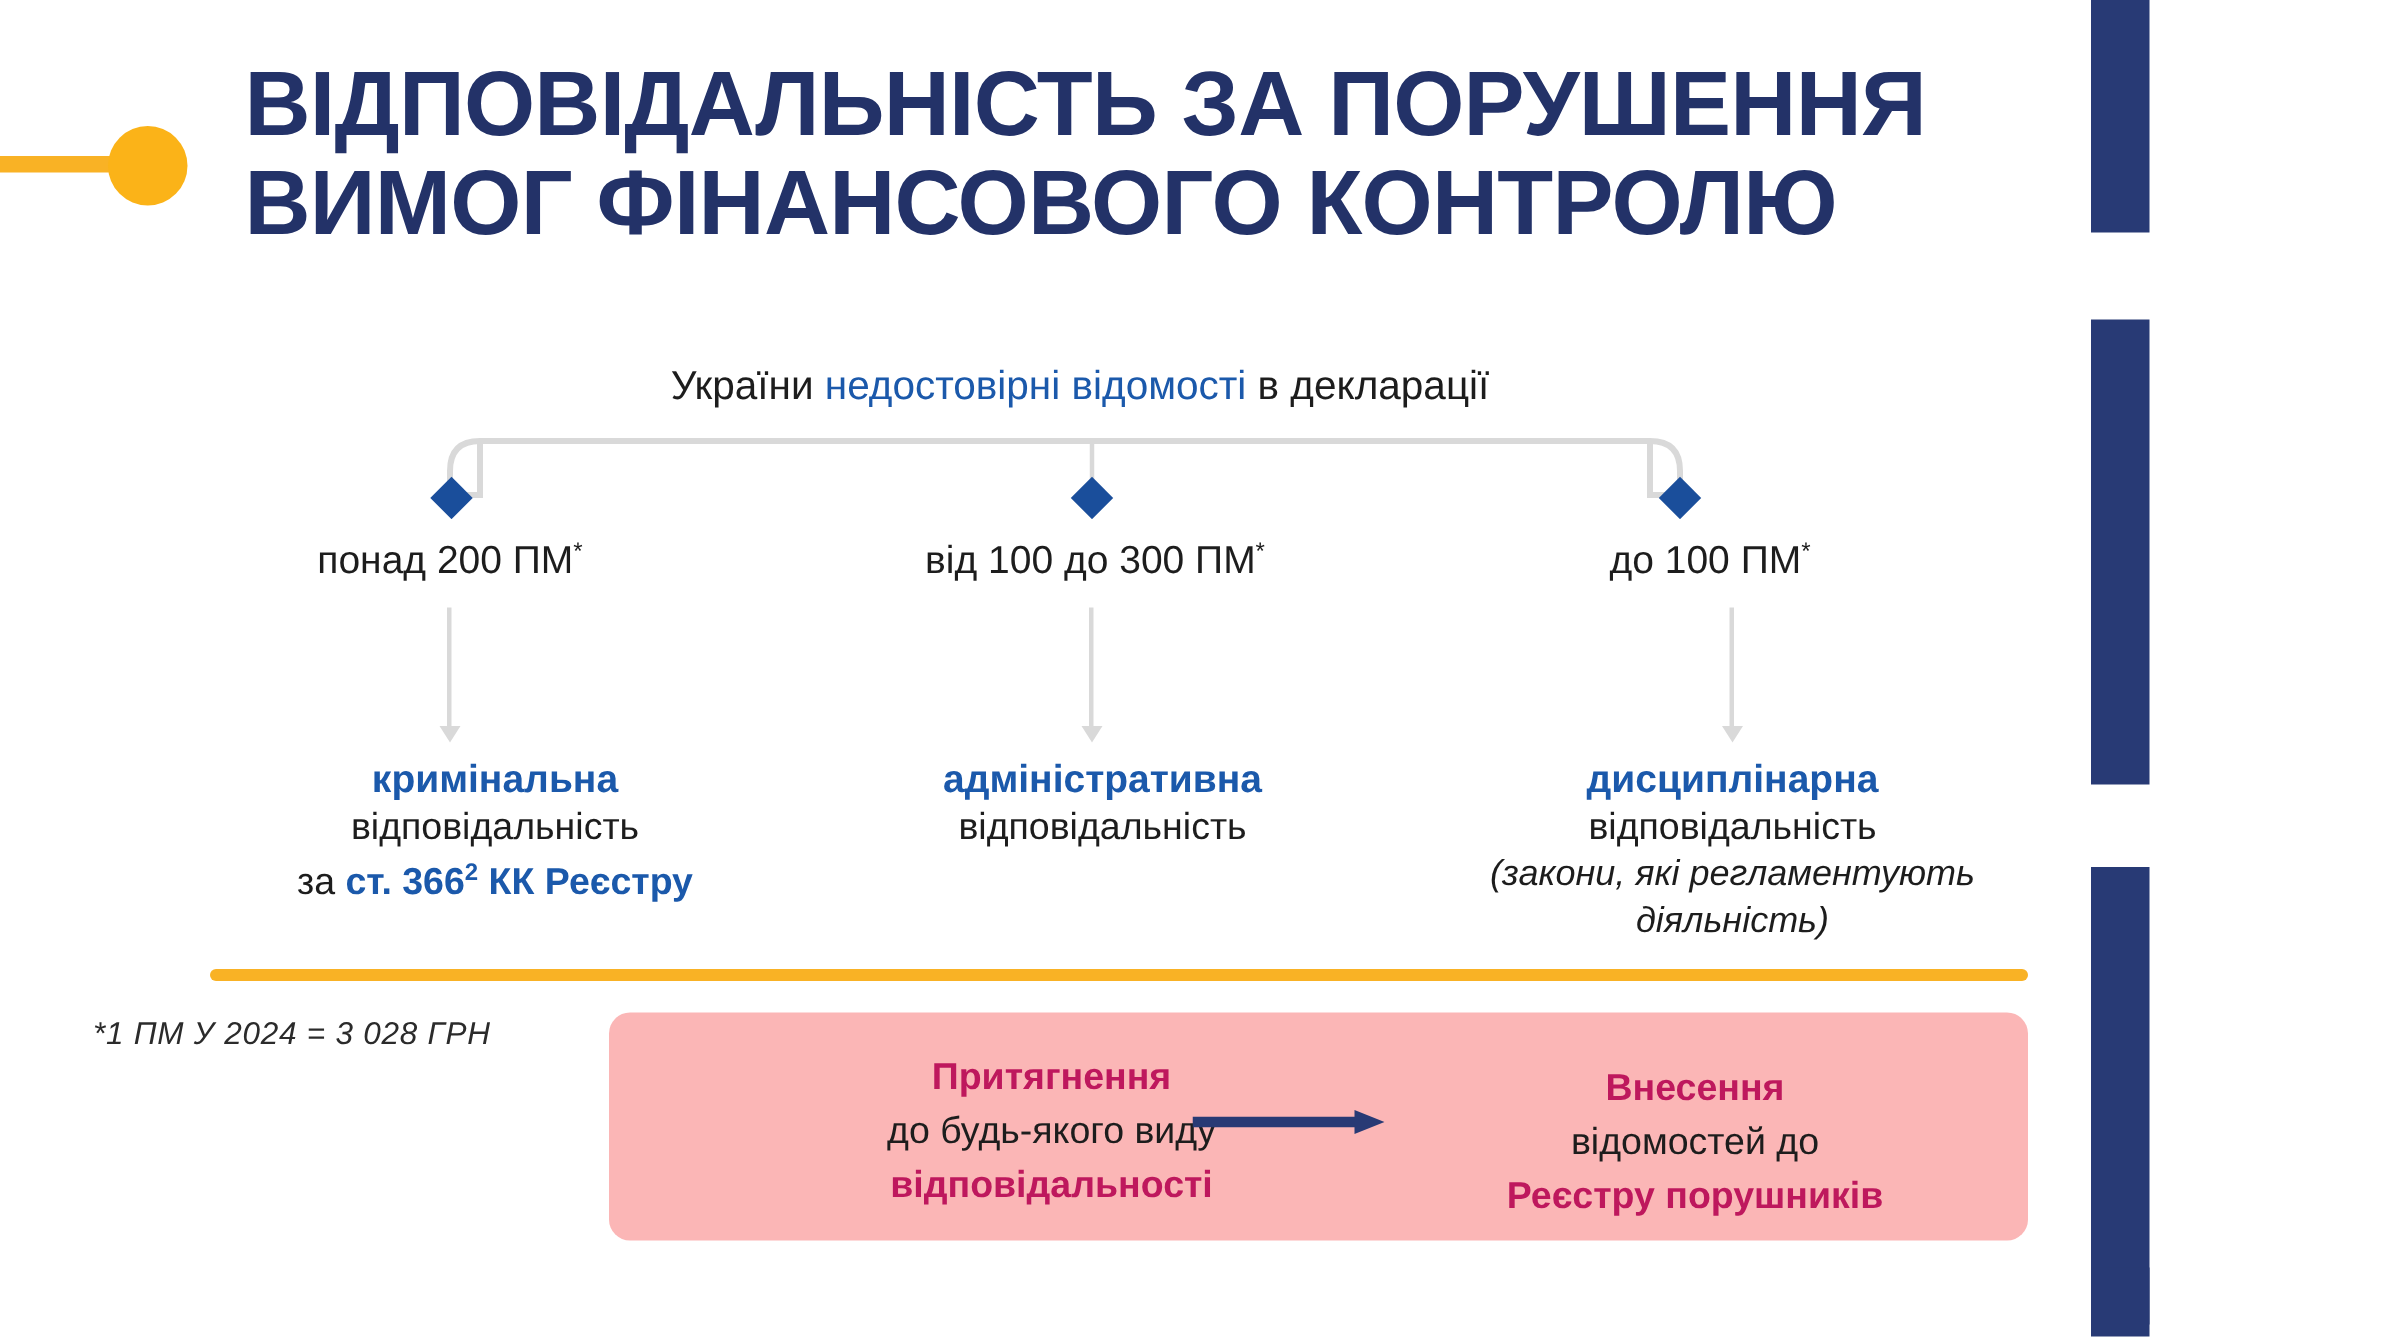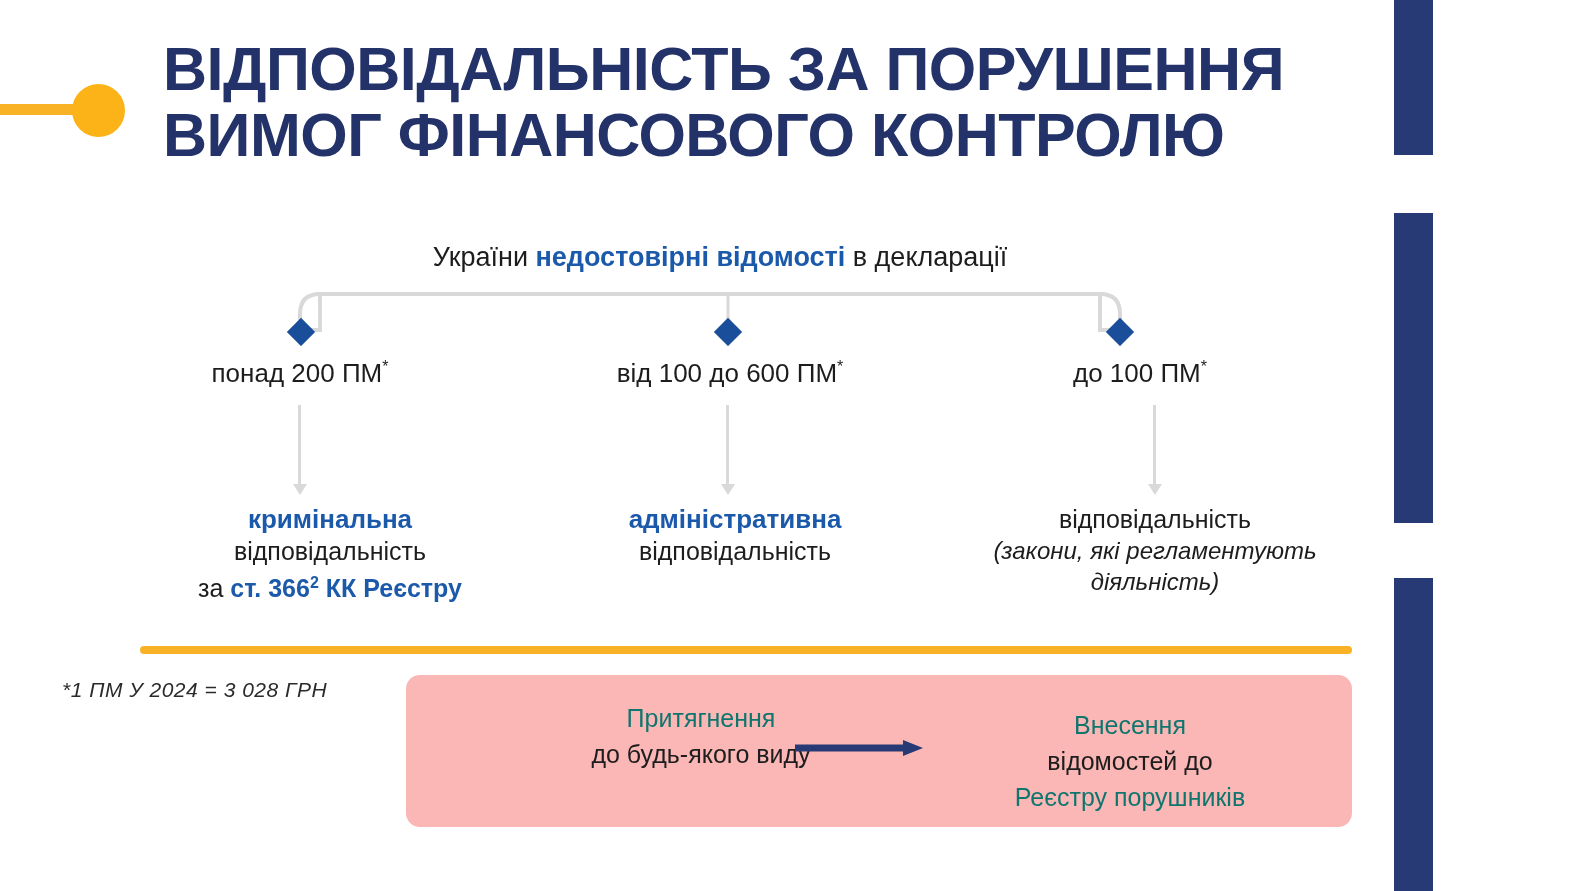--- a/index.html
+++ b/index.html
@@ -32,21 +32,21 @@
     color:#233268; letter-spacing:-0.5px;
     font-family:"Liberation Sans", sans-serif;
   }
   .title .l2 { display:block; }
 
   
   .subtitle {
     position:absolute; left:160px; top:240px; width:1120px;
     text-align:center; font-size:27px; color:#1d1d1d; line-height:34px;
   }
-  .subtitle b { color:#1B59AB; font-weight:bold; }
+  .subtitle b { color:#1B59AB; font-weight:normal; }
 
   
   .bracket { position:absolute; left:160px; top:286px; width:1100px; height:60px; }
 
   
   .tier-label {
     position:absolute; top:358px; text-align:center;
     font-size:26px; color:#1d1d1d; white-space:nowrap;
   }
   .tier-label sup { font-size:16px; vertical-align:super; }
@@ -90,21 +90,21 @@
 
   
   .callout {
     position:absolute; left:406px; top:675px; width:946px; height:152px;
     background:#FBB6B6; border-radius:14px;
   }
   .callout-col {
     position:absolute; top:26px; text-align:center;
     font-size:25px; line-height:36px; color:#1d1d1d;
   }
-  .callout-col .hl { color:#0f766e; font-weight:normal; }
+  .callout-col .hl { color:#be185d; font-weight:bold; }
   #cc-left { left:30px; width:530px; }
   #cc-right { left:515px; width:420px; }
   .callout-arrow { position:absolute; left:795px; top:740px; width:128px; height:16px; }
 </style>
 </head>
 <body>
 
 <div class="slide">
 
   <div class="yellow-line"></div>
@@ -145,21 +145,21 @@
     <path d="M 940 8 L 940 44 L 962 44" stroke="#d9d9d9" stroke-width="4" fill="none"></path>
 
     <path d="M 568 8 L 568 40" stroke="#d9d9d9" stroke-width="3" fill="none"></path>
 
     <rect x="131" y="36" width="20" height="20" transform="rotate(45 141 46)" fill="#1A4E9B"></rect>
     <rect x="558" y="36" width="20" height="20" transform="rotate(45 568 46)" fill="#1A4E9B"></rect>
     <rect x="950" y="36" width="20" height="20" transform="rotate(45 960 46)" fill="#1A4E9B"></rect>
   </svg>
 
   <div class="tier-label" id="tl0"><span>понад 200 ПМ</span><sup>*</sup></div>
-  <div class="tier-label" id="tl1"><span>від 100 до 600 ПМ</span><sup>*</sup></div>
+  <div class="tier-label" id="tl1"><span>від 100 до 300 ПМ</span><sup>*</sup></div>
   <div class="tier-label" id="tl2"><span>до 100 ПМ</span><sup>*</sup></div>
 
   <div class="varrow" style="left:293px; top:405px; height:90px;">
     <div class="stem" style="height:79px;"></div>
       <div class="head"></div>
   </div>
   <div class="varrow" style="left:721px; top:405px; height:90px;">
     <div class="stem" style="height:79px;"></div>
       <div class="head"></div>
   </div>
@@ -173,32 +173,34 @@
     <div class="mid">відповідальність</div>
     <div class="ref"><span>за </span><b><span>ст. 366</span><sup>2</sup><span> КК Реєстру</span></b></div>
   </div>
 
   <div class="outcome" id="oc1">
     <div class="head">адміністративна</div>
     <div class="mid">відповідальність</div>
   </div>
 
   <div class="outcome" id="oc2">
+    <div class="head">дисциплінарна</div>
     <div class="mid">відповідальність</div>
     <div class="note">(закони, які регламентують діяльність)</div>
   </div>
 
   <div class="divider"></div>
 
   <div class="footnote">*1 ПМ У 2024  = 3 028 ГРН</div>
 
   <div class="callout"></div>
   <div class="callout-col" id="cc-left" style="left:436px; top:700px; width:530px;">
     <div class="hl">Притягнення</div>
     <div>до будь-якого виду</div>
+    <div class="hl">відповідальності</div>
   </div>
   <svg class="callout-arrow" viewBox="0 0 128 16" xmlns="http://www.w3.org/2000/svg">
     <line x1="0" y1="8" x2="110" y2="8" stroke="#283A75" stroke-width="7"></line>
     <polygon points="108,0 128,8 108,16" fill="#283A75"></polygon>
   </svg>
   <div class="callout-col" id="cc-right" style="left:920px; top:707px; width:420px;">
     <div class="hl">Внесення</div>
     <div>відомостей до</div>
     <div class="hl">Реєстру порушників</div>
   </div>

